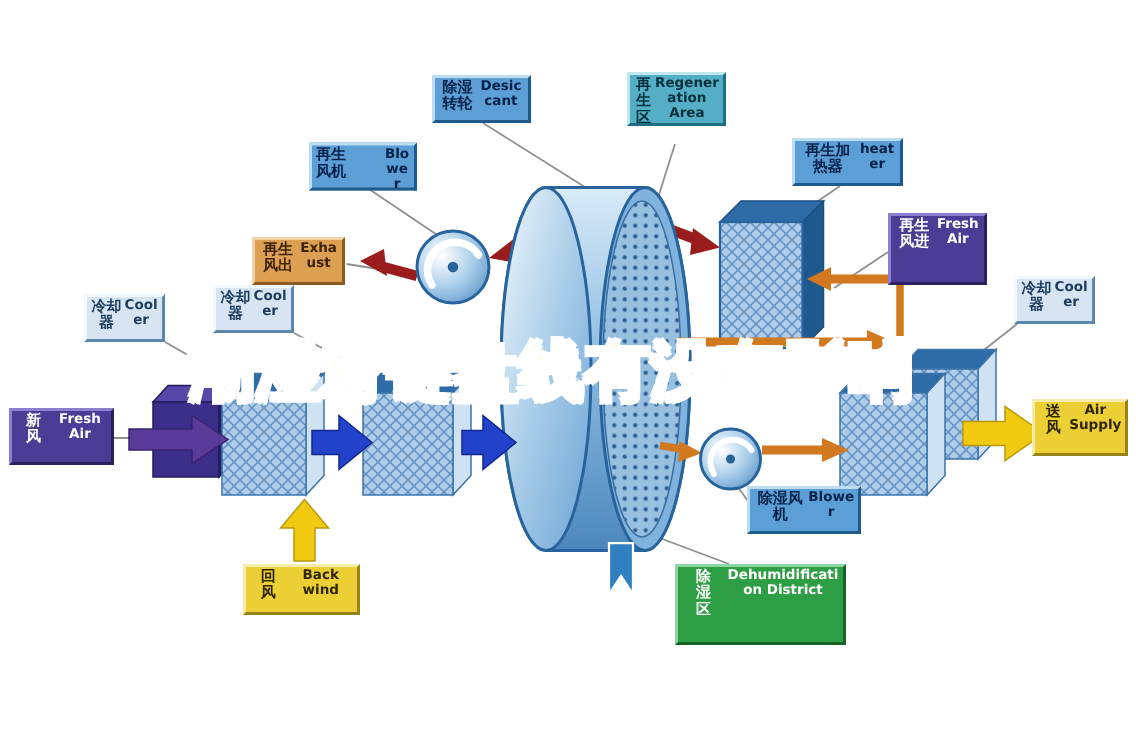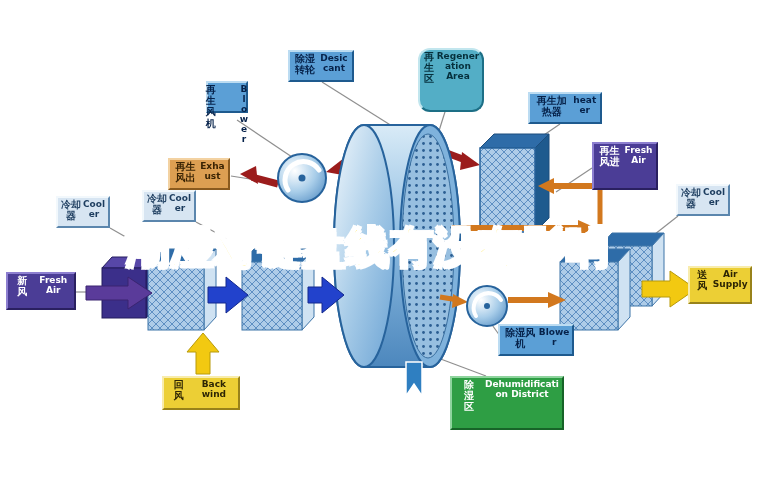--- a/index.html
+++ b/index.html
@@ -148,31 +148,31 @@
 
     <g>
       <polygon points="86,286 128,286 128,277 152,293 128,309 128,300 86,300" fill="#5a3b9a" stroke="#3a2470"></polygon>
       <polygon points="208,287 226,287 226,277 248,295 226,313 226,303 208,303" fill="#2242cc" stroke="#12288e"></polygon>
       <polygon points="308,287 322,287 322,277 344,295 322,313 322,303 308,303" fill="#2242cc" stroke="#12288e"></polygon>
       <polygon points="196,374 196,352 187,352 203,333 219,352 210,352 210,374" fill="#f2c911" stroke="#b89a0a"></polygon>
       <polygon points="642,281 670,281 670,271 696,289 670,307 670,297 642,297" fill="#f2c911" stroke="#b89a0a"></polygon>
     </g>
   </svg>
 
-  <div class="label box-blue" style="left:206px;top:81px;width:42px;height:32px;gap:24px;">
+  <div class="label box-blue" style="left:206px;top:95px;width:72px;height:32px;gap:24px;">
     <span class="zh">再生风机</span>
     <span class="en">Blower</span>
   </div>
 
   <div class="label box-blue" style="left:288px;top:50px;width:66px;height:32px;">
     <span class="zh">除湿转轮</span>
     <span class="en">Desiccant</span>
   </div>
 
-  <div class="label box-teal" style="left:418px;top:48px;width:66px;height:64px;border-radius:12px;">
+  <div class="label box-teal" style="left:418px;top:48px;width:66px;height:36px;">
     <span class="zh">再生区</span>
     <span class="en">Regeneration Area</span>
   </div>
 
   <div class="label box-blue" style="left:528px;top:92px;width:74px;height:32px;">
     <span class="zh">再生加热器</span>
     <span class="en">heater</span>
   </div>
 
   <div class="label box-orange" style="left:168px;top:158px;width:62px;height:32px;">

